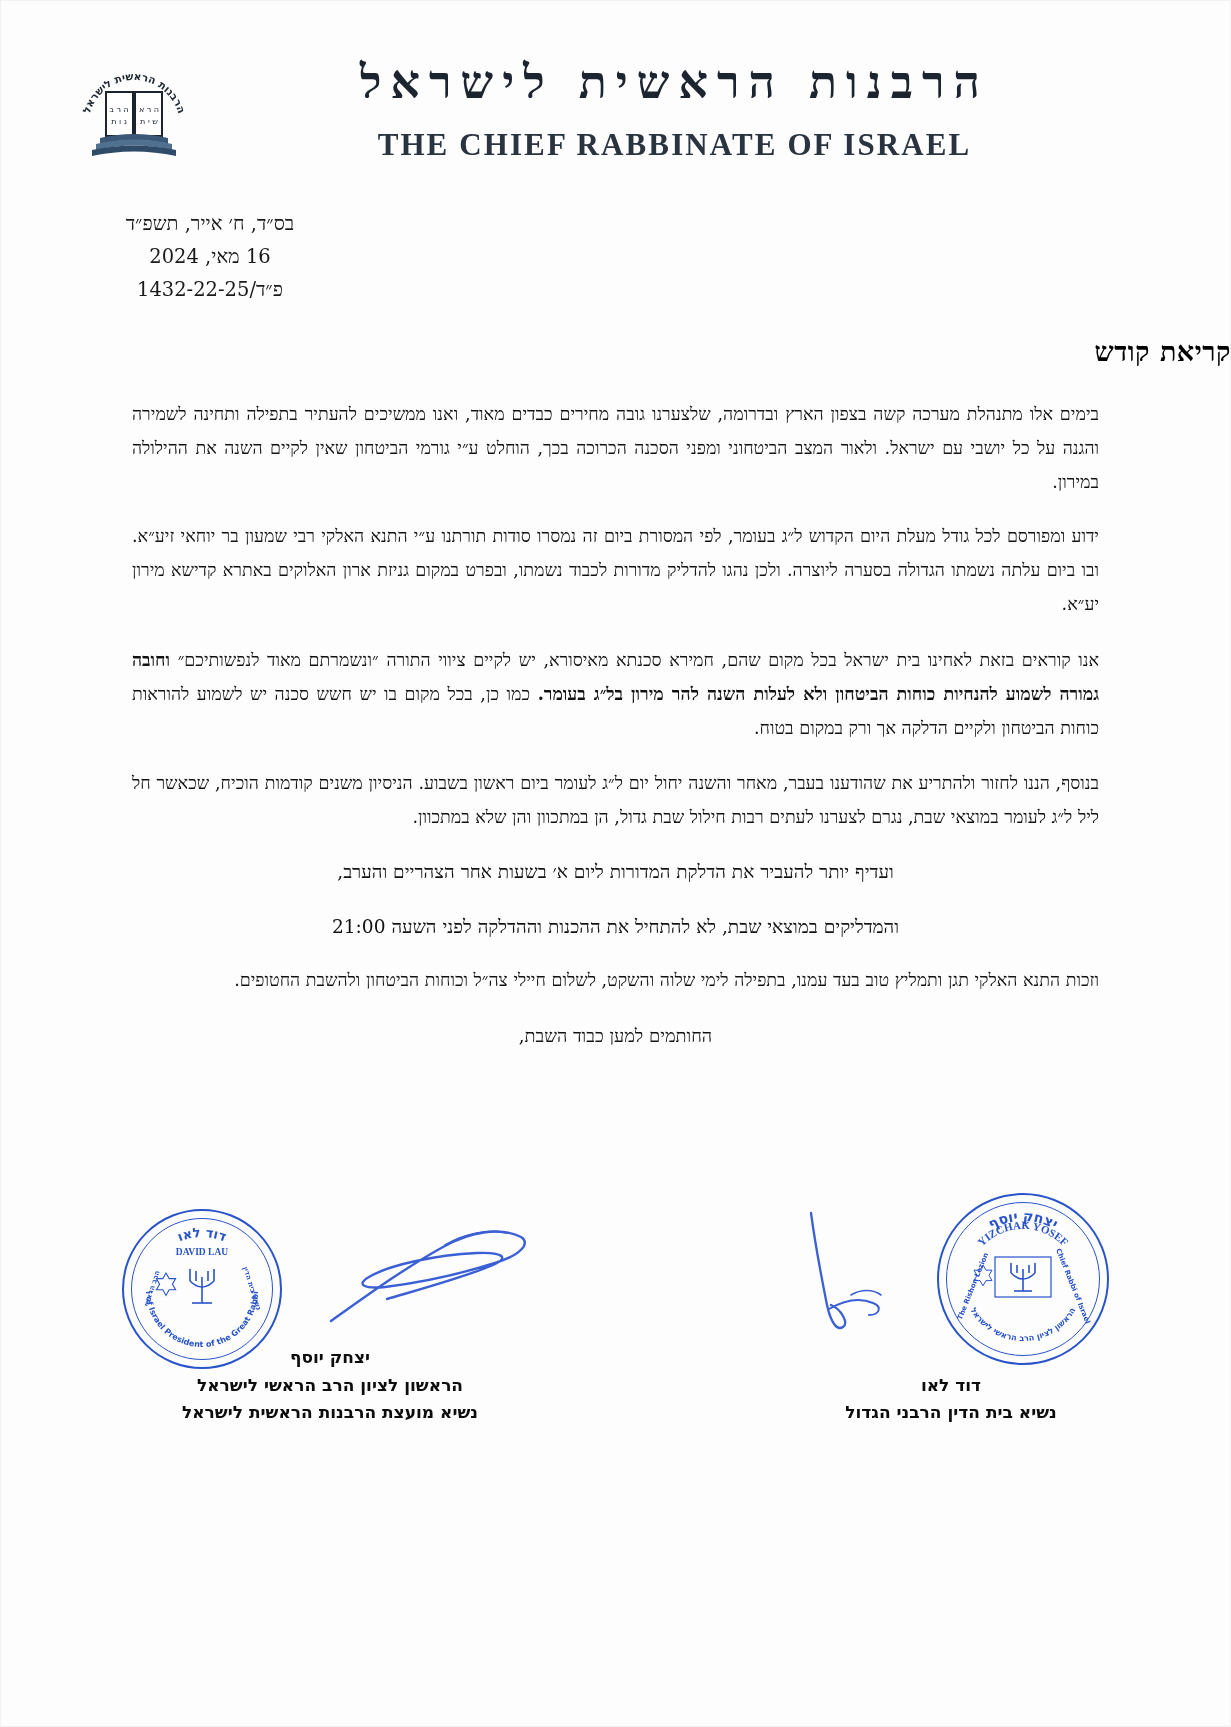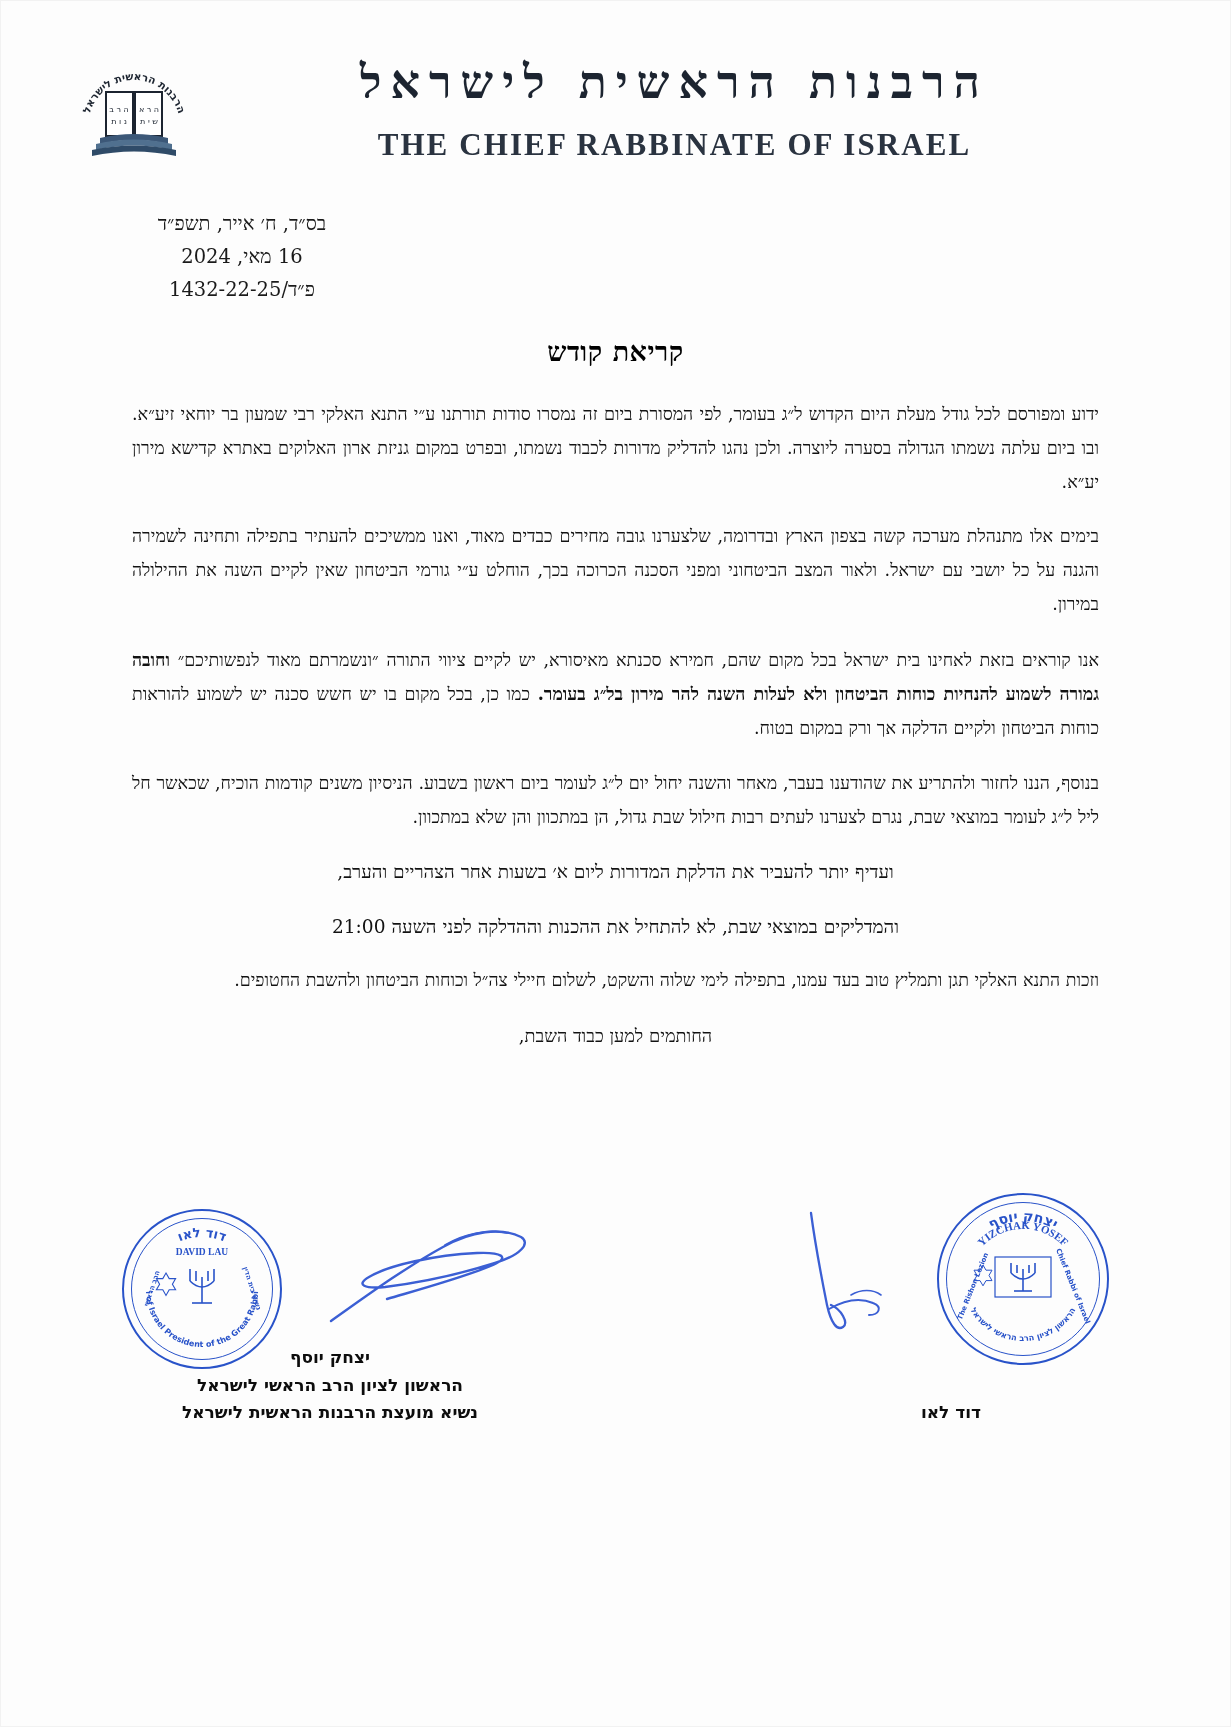--- a/index.html
+++ b/index.html
@@ -75,30 +75,29 @@
     position: absolute;
     top: 208px;
     left: 0;
     width: 420px;
     text-align: center;
     direction: rtl;
     font-family: "DejaVu Serif", serif;
     font-size: 19.5px;
     line-height: 1.68;
     color: #1a1a1a;
-    padding-left: 32px;
   }
 
   
   .title {
     position: absolute;
     top: 336px;
     left: 0;
     right: 0;
-    text-align: center;
+    text-align: right;
     font-family: "DejaVu Serif", serif;
     font-weight: 700;
     font-size: 27px;
     color: #000;
     letter-spacing: 0.5px;
   }
   .body {
     position: absolute;
     top: 398px;
     right: 132px;
@@ -225,23 +224,23 @@
   <div class="meta">
     <div>בס״ד, ח׳ אייר, תשפ״ד</div>
     <div>16 מאי, 2024</div>
     <div>פ״ד/1432-22-25</div>
   </div>
 
   <div class="title">קריאת קודש</div>
 
   <div class="body">
 
+    <p>בימים אלו מתנהלת מערכה קשה בצפון הארץ ובדרומה, שלצערנו גובה מחירים כבדים מאוד, ואנו ממשיכים להעתיר בתפילה ותחינה לשמירה והגנה על כל יושבי עם ישראל. ולאור המצב הביטחוני ומפני הסכנה הכרוכה בכך, הוחלט ע״י גורמי הביטחון שאין לקיים השנה את ההילולה במירון.</p>
+
     <p>ידוע ומפורסם לכל גודל מעלת היום הקדוש ל״ג בעומר, לפי המסורת ביום זה נמסרו סודות תורתנו ע״י התנא האלקי רבי שמעון בר יוחאי זיע״א. ובו ביום עלתה נשמתו הגדולה בסערה ליוצרה. ולכן נהגו להדליק מדורות לכבוד נשמתו, ובפרט במקום גניזת ארון האלוקים באתרא קדישא מירון יע״א.</p>
-
-    <p>בימים אלו מתנהלת מערכה קשה בצפון הארץ ובדרומה, שלצערנו גובה מחירים כבדים מאוד, ואנו ממשיכים להעתיר בתפילה ותחינה לשמירה והגנה על כל יושבי עם ישראל. ולאור המצב הביטחוני ומפני הסכנה הכרוכה בכך, הוחלט ע״י גורמי הביטחון שאין לקיים השנה את ההילולה במירון.</p>
 
     <p><span>אנו קוראים בזאת לאחינו בית ישראל בכל מקום שהם, חמירא סכנתא מאיסורא, יש לקיים ציווי התורה ״ונשמרתם מאוד לנפשותיכם״ </span><b>וחובה גמורה לשמוע להנחיות כוחות הביטחון ולא לעלות השנה להר מירון בל״ג בעומר.</b><span> כמו כן, בכל מקום בו יש חשש סכנה יש לשמוע להוראות כוחות הביטחון ולקיים הדלקה אך ורק במקום בטוח.</span></p>
 
     <p>בנוסף, הננו לחזור ולהתריע את שהודענו בעבר, מאחר והשנה יחול יום ל״ג לעומר ביום ראשון בשבוע. הניסיון משנים קודמות הוכיח, שכאשר חל ליל ל״ג לעומר במוצאי שבת, נגרם לצערנו לעתים רבות חילול שבת גדול, הן במתכוון והן שלא במתכוון.</p>
 
 
     <p class="callout">ועדיף יותר להעביר את הדלקת המדורות ליום א׳ בשעות אחר הצהריים והערב,</p>
 
     <p class="callout">והמדליקים במוצאי שבת, לא להתחיל את ההכנות וההדלקה לפני השעה 21:00</p>
 
@@ -317,20 +316,21 @@
     <div class="signature-mark sig-mark-yosef">
       <svg viewBox="0 0 120 130" width="120" height="130" aria-hidden="true">
         <path d="M 30,4 C 34,34 40,66 46,96 C 50,114 56,122 62,118 C 68,114 60,100 50,96" fill="none" stroke="#3b5fd4" stroke-width="2.3" stroke-linecap="round"></path>
         <path d="M 48,100 C 62,92 78,88 92,94 C 102,98 98,106 88,106" fill="none" stroke="#3b5fd4" stroke-width="2" stroke-linecap="round"></path>
         <path d="M 70,86 C 80,80 92,80 100,86" fill="none" stroke="#3b5fd4" stroke-width="1.6" stroke-linecap="round"></path>
       </svg>
     </div>
 
     <div class="sig-block sig-right">
       <div>דוד לאו</div>
+      <div>נשיא בית הדין הרבני הגדול</div>
     </div>
 
     <div class="sig-block sig-left">
       <div>יצחק יוסף</div>
       <div>הראשון לציון הרב הראשי לישראל</div>
       <div>נשיא מועצת הרבנות הראשית לישראל</div>
     </div>
   </div>
 </div>
 

